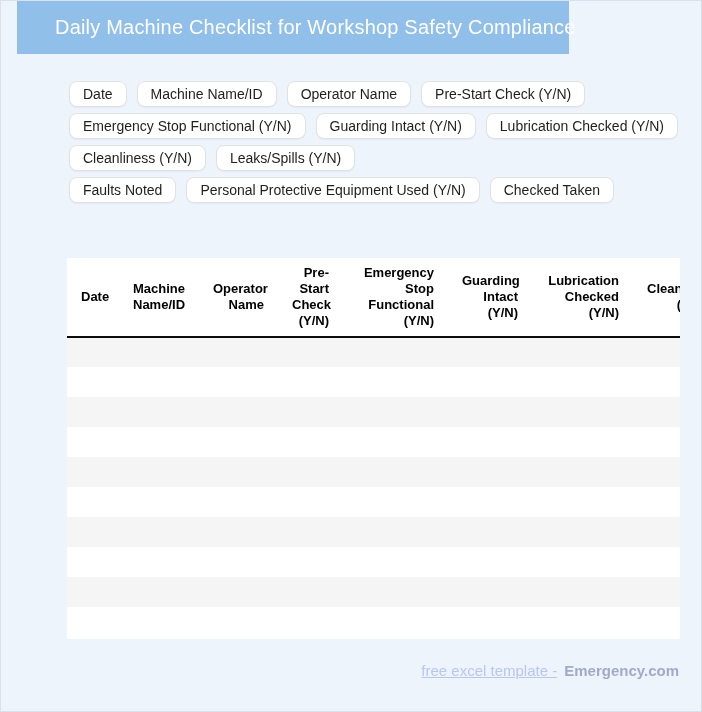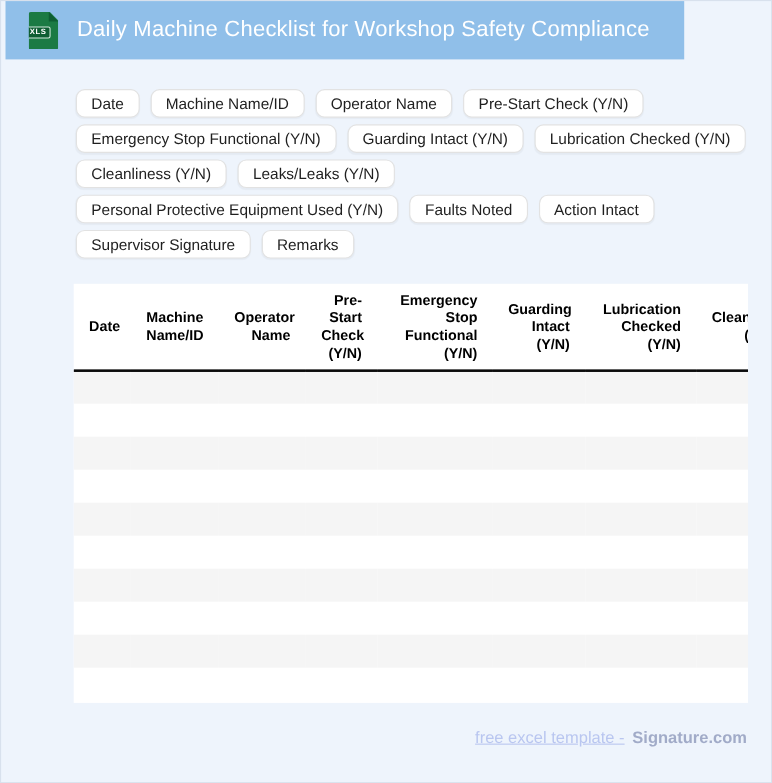--- a/index.html
+++ b/index.html
@@ -23,22 +23,22 @@
   }
   .page{
     position:relative;
     width:702px;height:712px;
     background:var(--page-bg);
     border:1px solid var(--page-border);
     overflow:hidden;
   }
   
   .header-bar{
-    position:absolute;left:4px;top:0;
-    width:617px;height:53px;
+    position:absolute;left:16px;top:0;
+    width:552px;height:53px;
     background:var(--bar);
     display:flex;align-items:center;
   }
   .xls-icon{
     position:relative;
     width:27px;height:34px;
     margin-left:21px;
     background:var(--icon-green);
     border-radius:2px;
     clip-path:polygon(0 0,70% 0,100% 24%,100% 100%,0 100%);
@@ -135,30 +135,26 @@
         <div class="chip">Operator Name</div>
         <div class="chip">Pre-Start Check (Y/N)</div>
       </div>
       <div class="chip-row">
         <div class="chip">Emergency Stop Functional (Y/N)</div>
         <div class="chip">Guarding Intact (Y/N)</div>
         <div class="chip">Lubrication Checked (Y/N)</div>
       </div>
       <div class="chip-row">
         <div class="chip">Cleanliness (Y/N)</div>
-        <div class="chip">Leaks/Leaks (Y/N)</div>
-      </div>
-      <div class="chip-row">
+        <div class="chip">Leaks/Spills (Y/N)</div>
+      </div>
+      <div class="chip-row">
+        <div class="chip">Faults Noted</div>
         <div class="chip">Personal Protective Equipment Used (Y/N)</div>
-        <div class="chip">Faults Noted</div>
-        <div class="chip">Action Intact</div>
-      </div>
-      <div class="chip-row">
-        <div class="chip">Supervisor Signature</div>
-        <div class="chip">Remarks</div>
+        <div class="chip">Checked Taken</div>
       </div>
     </div>
 
   <div class="table-wrap">
     <table style="width: 654px;">
       <thead>
         <tr>
             <th style="width: 52px; text-align: left;">Date</th>
             <th style="width: 80px; text-align: right;">Machine Name/ID</th>
             <th style="width: 79px; text-align: right;">Operator Name</th>
@@ -268,16 +264,16 @@
             <td style="text-align: right;"></td>
             <td style="text-align: right;"></td>
             <td style="text-align: right;"></td>
             <td style="text-align: right;"></td>
           </tr>
         </tbody>
     </table>
   </div>
 
   <div class="footer">
-    <span class="free-text">free excel template -</span><span class="brand">Signature.com</span>
+    <span class="free-text">free excel template -</span><span class="brand">Emergency.com</span>
   </div>
 
 </div>
 
 </body></html>

